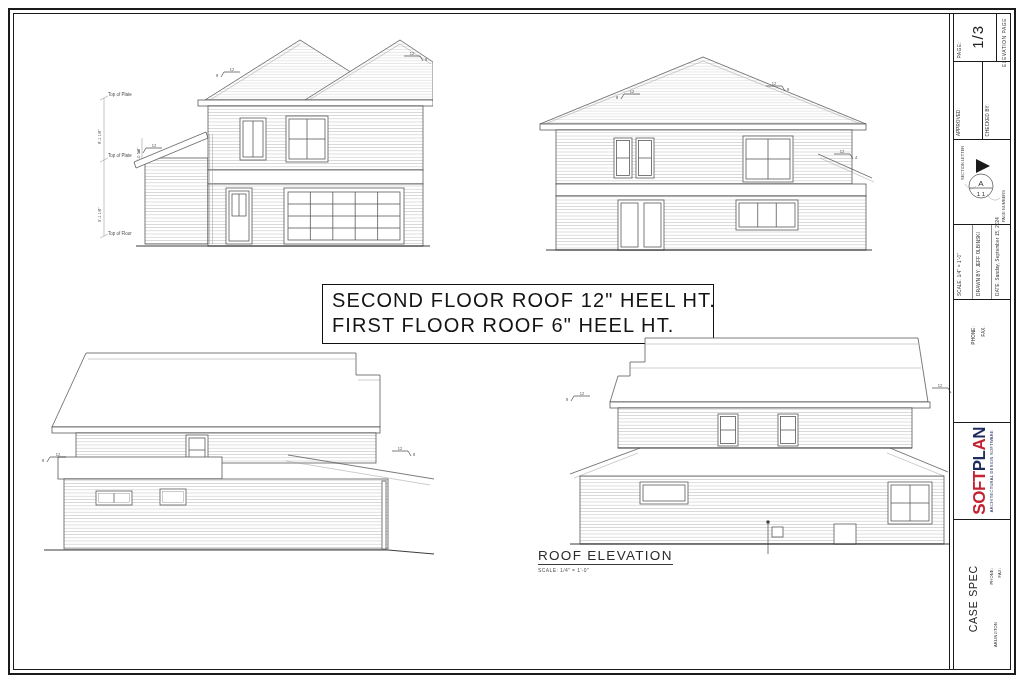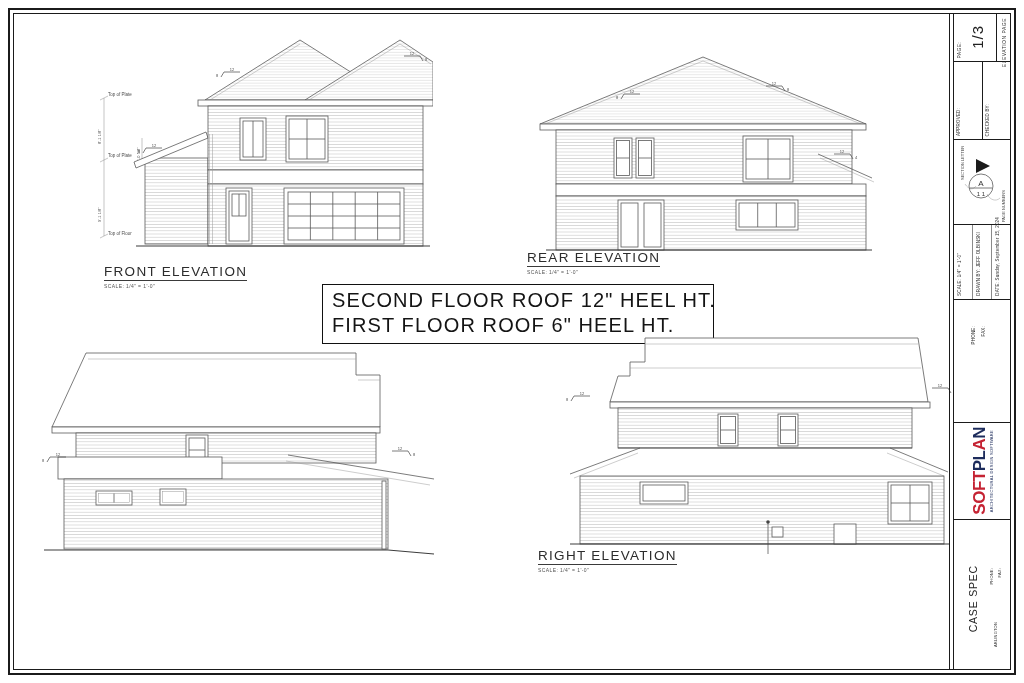--- a/index.html
+++ b/index.html
@@ -135,24 +135,20 @@
     <line class="ln" x1="222.4" y1="156" x2="222.4" y2="204"></line>
     <line class="ln" x1="244.8" y1="156" x2="244.8" y2="204"></line>
     <line class="ln" x1="267.2" y1="156" x2="267.2" y2="204"></line>
     <line class="ln" x1="289.6" y1="156" x2="289.6" y2="204"></line>
     <line class="ln" x1="200" y1="168" x2="312" y2="168"></line>
     <line class="ln" x1="200" y1="180" x2="312" y2="180"></line>
     <line class="ln" x1="200" y1="192" x2="312" y2="192"></line>
 
     <line class="gnd" x1="48" y1="210" x2="342" y2="210"></line>
   </svg>
-  <div class="el-title-wrap" style="left:104px;top:262px">
-    <div class="el-title">FRONT ELEVATION</div>
-    <div class="el-scale">SCALE: 1/4" = 1'-0"</div>
-  </div>
 
   <svg class="abs" style="left:528px;top:50px" width="356" height="202" viewBox="0 0 356 202">
     <polygon class="rff" points="12,74 175,7 338,74"></polygon>
     <path class="lnt" d="M175,11 L17,74"></path>
     <path class="lnt" d="M175,11 L333,74"></path>
     <rect class="wf" x="12" y="74" width="326" height="6"></rect>
     <g transform="translate(96,38)">
       <line class="ln" x1="0" y1="6" x2="16" y2="6"></line>
         <line class="ln" x1="0" y1="6" x2="-3" y2="11"></line>
       <text class="t4" x="8" y="4.5" text-anchor="middle">12</text>
@@ -192,24 +188,20 @@
     <rect class="wf" x="90" y="150" width="46" height="50"></rect>
     <rect class="wf" x="93" y="153" width="17" height="44"></rect>
     <rect class="wf" x="116" y="153" width="17" height="44"></rect>
 
     <rect class="wf" x="208" y="150" width="62" height="30"></rect>
     <rect class="wf" x="211" y="153" width="56" height="24"></rect>
     <line class="ln" x1="229.7" y1="153" x2="229.7" y2="177"></line>
     <line class="ln" x1="248.3" y1="153" x2="248.3" y2="177"></line>
     <line class="gnd" x1="18" y1="200" x2="344" y2="200"></line>
   </svg>
-  <div class="el-title-wrap" style="left:527px;top:248px">
-    <div class="el-title">REAR ELEVATION</div>
-    <div class="el-scale">SCALE: 1/4" = 1'-0"</div>
-  </div>
 
   <div class="note-box">
     <div class="note-line">SECOND FLOOR ROOF 12" HEEL HT.</div>
     <div class="note-line">FIRST FLOOR ROOF 6" HEEL HT.</div>
   </div>
 
   <svg class="abs" style="left:36px;top:343px" width="412" height="222" viewBox="0 0 412 222">
     <path class="wf" d="M16,84 L50,10 L320,10 L320,32 L344,32 L344,84 Z"></path>
     <path class="lnt" d="M52,16 L320,16"></path>
     <path class="lnt" d="M322,37 L344,37"></path>
@@ -285,21 +277,21 @@
     <rect class="wf" x="351" y="149" width="38" height="36"></rect>
     <line class="ln" x1="370" y1="149" x2="370" y2="185"></line>
     <line class="ln" x1="351" y1="167" x2="389" y2="167"></line>
     <rect class="wf" x="294" y="188" width="22" height="20"></rect>
     <line class="ln" x1="228" y1="186" x2="228" y2="218"></line>
     <circle cx="228" cy="186" r="1.8" fill="#444"></circle>
     <rect class="wf" x="232" y="191" width="11" height="10"></rect>
     <line class="gnd" x1="30" y1="208" x2="410" y2="208"></line>
   </svg>
   <div class="el-title-wrap" style="left:538px;top:546px">
-    <div class="el-title">RIGHT ELEVATION</div>
+    <div class="el-title">ROOF ELEVATION</div>
     <div class="el-scale">SCALE: 1/4" = 1'-0"</div>
   </div>
 
   <div class="tblock">
     <div class="dline"></div>
 
     <div class="trow" style="height:48px">
       <span class="vtext lbl abs" style="left:2px;bottom:3px">PAGE:</span>
       <span class="vtext pageno abs" style="left:15px;top:11px">1/3</span>
       <span class="vdiv"></span>

